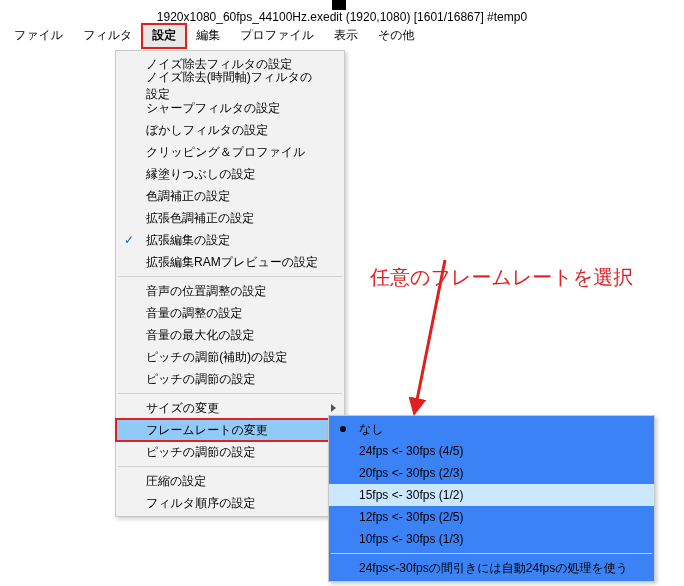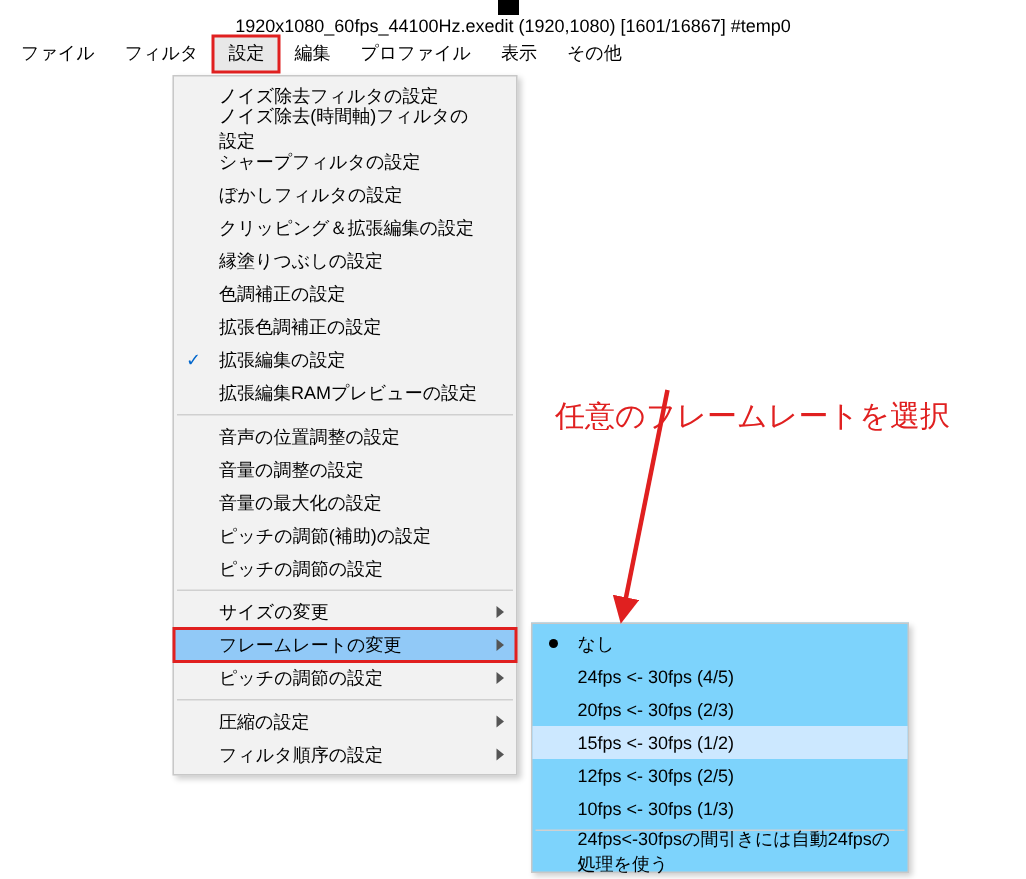--- a/index.html
+++ b/index.html
@@ -1,28 +1,28 @@
 <!DOCTYPE html>
 <html><head>
 <meta charset="utf-8">
 <style>
 * { margin: 0; padding: 0; box-sizing: border-box; font-family: "Meiryo", "Yu Gothic UI", sans-serif; }
 body { width: 684px; height: 586px; background: #fff; overflow: hidden; position: relative; }
 .titlebar { display: flex; align-items: center; height: 24px; background: #fff; padding: 0 4px; font-size: 12px; flex-direction: column; }
 .titlebar .icon { width: 14px; height: 14px; background: #000; margin-right: 6px; }
 .menubar { display: flex; height: 24px; padding: 0 4px; font-size: 12px; }
 .menubar .menu-item { padding: 3px 10px; cursor: default; }
-.menubar .menu-item.active { outline: 2px solid #e02020; outline-offset: -1px; background: #e8e8e8; }
+.menubar .menu-item.active { outline: 2px solid #e02020; outline-offset: -1px; background: #e8e8e8; font-weight: bold; }
 .dropdown { position: absolute; left: 115px; top: 50px; width: 230px; background: #f2f2f2; border: 1px solid #c8c8c8; box-shadow: 2px 2px 4px rgba(0,0,0,.2); font-size: 12px; padding: 2px 0; }
 .dropdown .ditem { display: flex; align-items: center; height: 22px; padding: 0 20px 0 30px; position: relative; }
 .dropdown .ditem.check::before { content: "✓"; position: absolute; left: 8px; color: #0066cc; font-size: 12px; }
 .dropdown .ditem.hasarrow::after { content: ""; position: absolute; right: 8px; width: 0; height: 0; border-left: 5px solid #555; border-top: 4px solid transparent; border-bottom: 4px solid transparent; }
 .dropdown .ditem.highlight { background: #91c9f7; outline: 2px solid #e02020; outline-offset: -1px; }
 .dropdown .sep { height: 1px; background: #d0d0d0; margin: 3px 2px; }
-.submenu { position: absolute; left: 354px; top: 415px; width: 252px; background: #7dd3fc; border: 1px solid #c8c8c8; box-shadow: 2px 2px 4px rgba(0,0,0,.2); font-size: 12px; padding: 2px 0; }
+.submenu { position: absolute; left: 328px; top: 415px; width: 327px; background: #3b82f6; border: 1px solid #c8c8c8; box-shadow: 2px 2px 4px rgba(0,0,0,.2); font-size: 12px; padding: 2px 0; }
 .submenu .sitem { display: flex; align-items: center; height: 22px; padding: 0 10px 0 30px; position: relative; }
 .submenu .sitem.sel { background: #cce8ff; }
 .submenu .sitem.dot::before { content: ""; position: absolute; left: 11px; width: 6px; height: 6px; background: #000; border-radius: 50%; }
 .submenu .sep { height: 1px; background: #d0d0d0; margin: 3px 2px; }
 .annotation { position: absolute; left: 370px; top: 224px; color: #e02020; font-size: 20px; font-weight: 500; margin-top: 40px; }
 .arrow-svg { position: absolute; left: 405px; top: 255px; }
 </style>
 </head>
 <body>
 
@@ -39,21 +39,21 @@
   <div class="menu-item">プロファイル</div>
   <div class="menu-item">表示</div>
   <div class="menu-item">その他</div>
 </div>
 
 <div class="dropdown">
   <div class="ditem">ノイズ除去フィルタの設定</div>
   <div class="ditem">ノイズ除去(時間軸)フィルタの設定</div>
   <div class="ditem">シャープフィルタの設定</div>
   <div class="ditem">ぼかしフィルタの設定</div>
-  <div class="ditem">クリッピング＆拡張編集の設定</div>
+  <div class="ditem">クリッピング＆プロファイル</div>
   <div class="ditem">縁塗りつぶしの設定</div>
   <div class="ditem">色調補正の設定</div>
   <div class="ditem">拡張色調補正の設定</div>
   <div class="ditem check">拡張編集の設定</div>
   <div class="ditem">拡張編集RAMプレビューの設定</div>
   <div class="sep"></div>
   <div class="ditem">音声の位置調整の設定</div>
   <div class="ditem">音量の調整の設定</div>
   <div class="ditem">音量の最大化の設定</div>
   <div class="ditem">ピッチの調節(補助)の設定</div>

